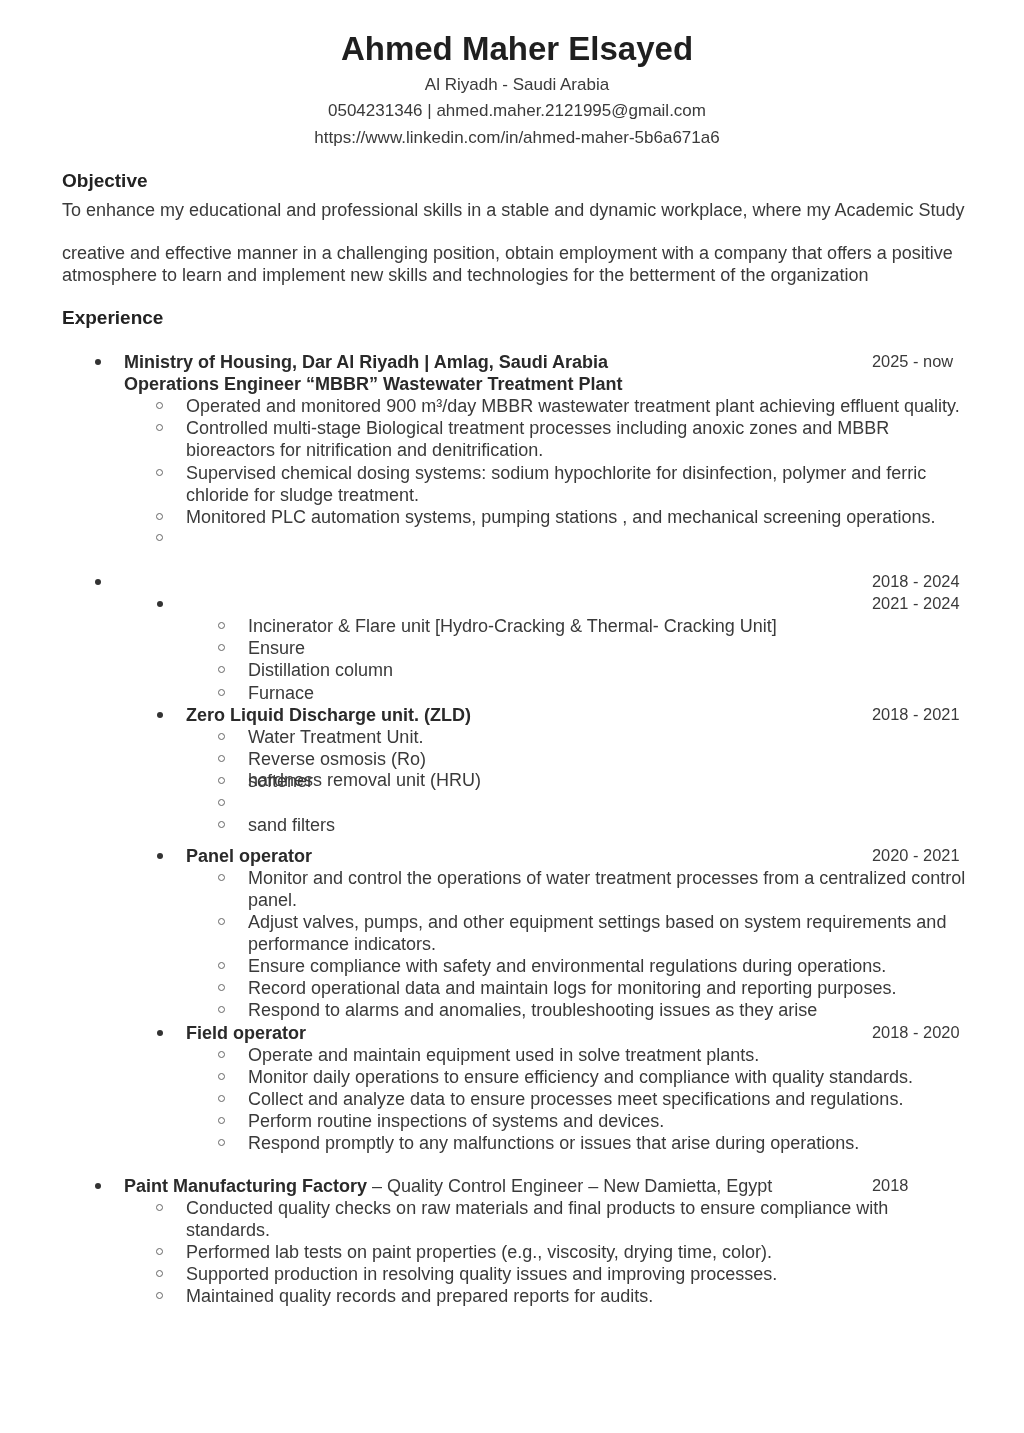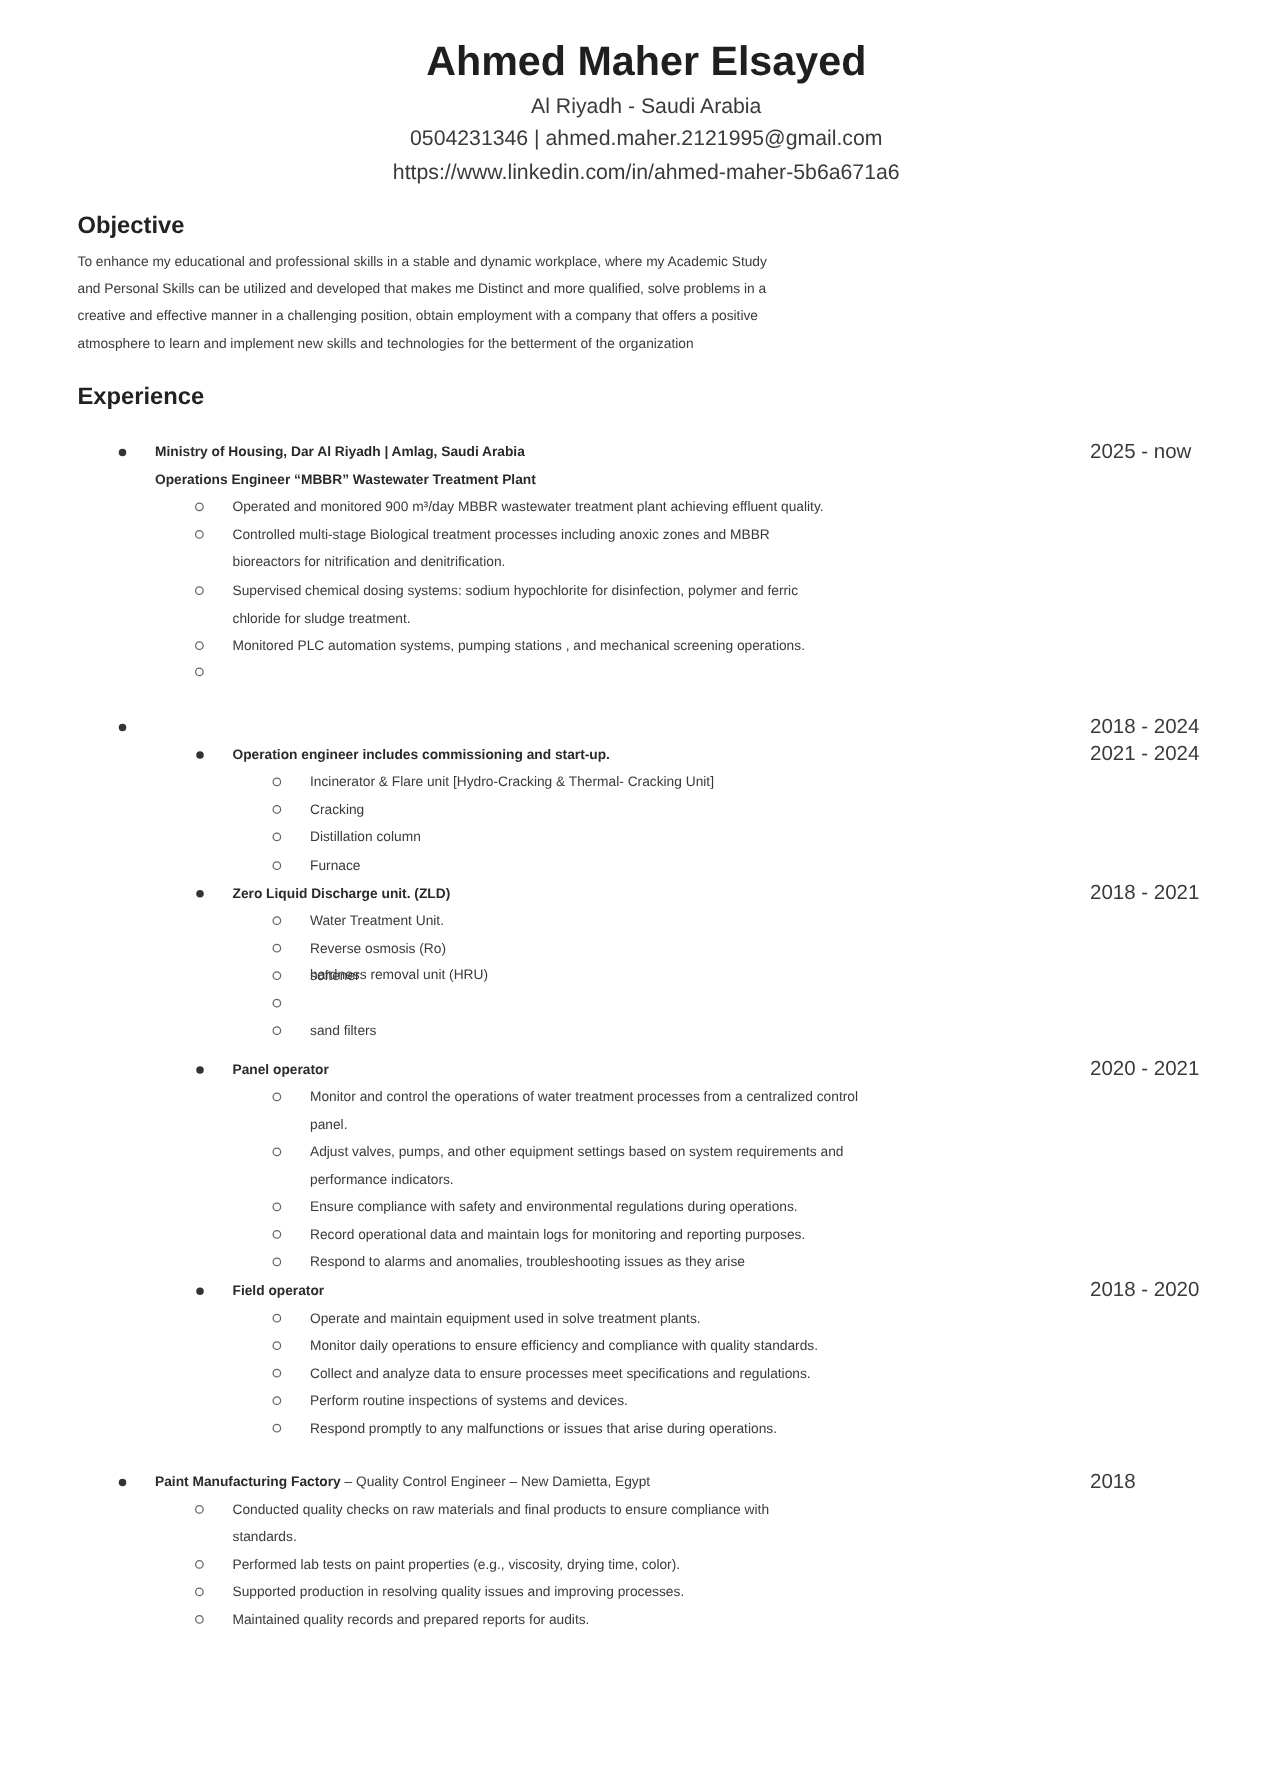--- a/index.html
+++ b/index.html
@@ -15,21 +15,21 @@
       font-size: 33px; font-weight: bold; color: #1f1f1f; letter-spacing: 0px;
     }
     .contact-line {
       position: absolute; left: 0; width: 1034px; text-align: center;
       font-size: 17px; color: #3a3a3a;
     }
     .section-title {
       position: absolute; left: 62px; font-size: 19px; font-weight: bold; color: #222;
     }
     .row {
-      position: absolute; font-size: 11px; line-height: 22px; color: #3a3a3a; white-space: nowrap;
+      position: absolute; font-size: 18px; line-height: 22px; color: #3a3a3a; white-space: nowrap;
     }
     .bold { font-weight: bold; color: #2a2a2a; }
     .bullet-dot {
       position: absolute; width: 6px; height: 6px; border-radius: 50%; background: #333;
     }
     .bullet-circle {
       position: absolute; width: 5px; height: 5px; border-radius: 50%; border: 1.2px solid #666;
     }
     .date { position: absolute; font-size: 16.4px; color: #3a3a3a; white-space: nowrap; }
   </style>
@@ -38,21 +38,20 @@
 
 <div class="page">
 
   <div class="name">Ahmed Maher Elsayed</div>
   <div class="contact-line" style="top:75px;">Al Riyadh - Saudi Arabia</div>
   <div class="contact-line" style="top:101px;">0504231346 | ahmed.maher.2121995@gmail.com</div>
   <div class="contact-line" style="top:128px;">https://www.linkedin.com/in/ahmed-maher-5b6a671a6</div>
 
   <div class="section-title" style="top:170px;">Objective</div>
   <div class="row" style="left:62px; top:199px;">To enhance my educational and professional skills in a stable and dynamic workplace, where my Academic Study</div>
-  <div class="row" style="left:62px; top:220px;">and Personal Skills can be utilized and developed that makes me Distinct and more qualified, solve problems in a</div>
   <div class="row" style="left:62px; top:264px;">atmosphere to learn and implement new skills and technologies for the betterment of the organization</div>
   <div class="row" style="left:62px; top:242px;">creative and effective manner in a challenging position, obtain employment with a company that offers a positive</div>
 
   <div class="section-title" style="top:307px;">Experience</div>
 
   <span class="bullet-dot" style="left:95px; top:359px;"></span>
   <div class="row bold" style="left:124px; top:351px;">Ministry of Housing, Dar Al Riyadh | Amlag, Saudi Arabia</div>
   <div class="date" style="left:872px; top:352px;">2025 - now</div>
   <div class="row bold" style="left:124px; top:373px;">Operations Engineer “MBBR” Wastewater Treatment Plant</div>
 
@@ -65,26 +64,25 @@
   <div class="row" style="left:186px; top:462px;">Supervised chemical dosing systems: sodium hypochlorite for disinfection, polymer and ferric</div>
   <div class="row" style="left:186px; top:484px;">chloride for sludge treatment.</div>
   <span class="bullet-circle" style="left:156px; top:513px;"></span>
   <div class="row" style="left:186px; top:506px;">Monitored PLC automation systems, pumping stations , and mechanical screening operations.</div>
   <span class="bullet-circle" style="left:156px; top:534px;"></span>
 
   <span class="bullet-dot" style="left:95px; top:579px;"></span>
   <div class="date" style="left:872px; top:572px;">2018 - 2024</div>
 
   <span class="bullet-dot" style="left:157px; top:601px;"></span>
-  <div class="row bold" style="left:186px; top:593px;">Operation engineer includes commissioning and start-up.</div>
   <div class="date" style="left:872px; top:594px;">2021 - 2024</div>
   <span class="bullet-circle" style="left:218px; top:622px;"></span>
   <div class="row" style="left:248px; top:615px;">Incinerator &amp; Flare unit [Hydro-Cracking &amp; Thermal- Cracking Unit]</div>
   <span class="bullet-circle" style="left:218px; top:644px;"></span>
-  <div class="row" style="left:248px; top:637px;">Cracking</div>
+  <div class="row" style="left:248px; top:637px;">Ensure</div>
   <span class="bullet-circle" style="left:218px; top:666px;"></span>
   <div class="row" style="left:248px; top:659px;">Distillation column</div>
   <span class="bullet-circle" style="left:218px; top:689px;"></span>
   <div class="row" style="left:248px; top:682px;">Furnace</div>
 
   <span class="bullet-dot" style="left:157px; top:712px;"></span>
   <div class="row bold" style="left:186px; top:704px;">Zero Liquid Discharge unit. (ZLD)</div>
   <div class="date" style="left:872px; top:705px;">2018 - 2021</div>
   <span class="bullet-circle" style="left:218px; top:733px;"></span>
   <div class="row" style="left:248px; top:726px;">Water Treatment Unit.</div>

